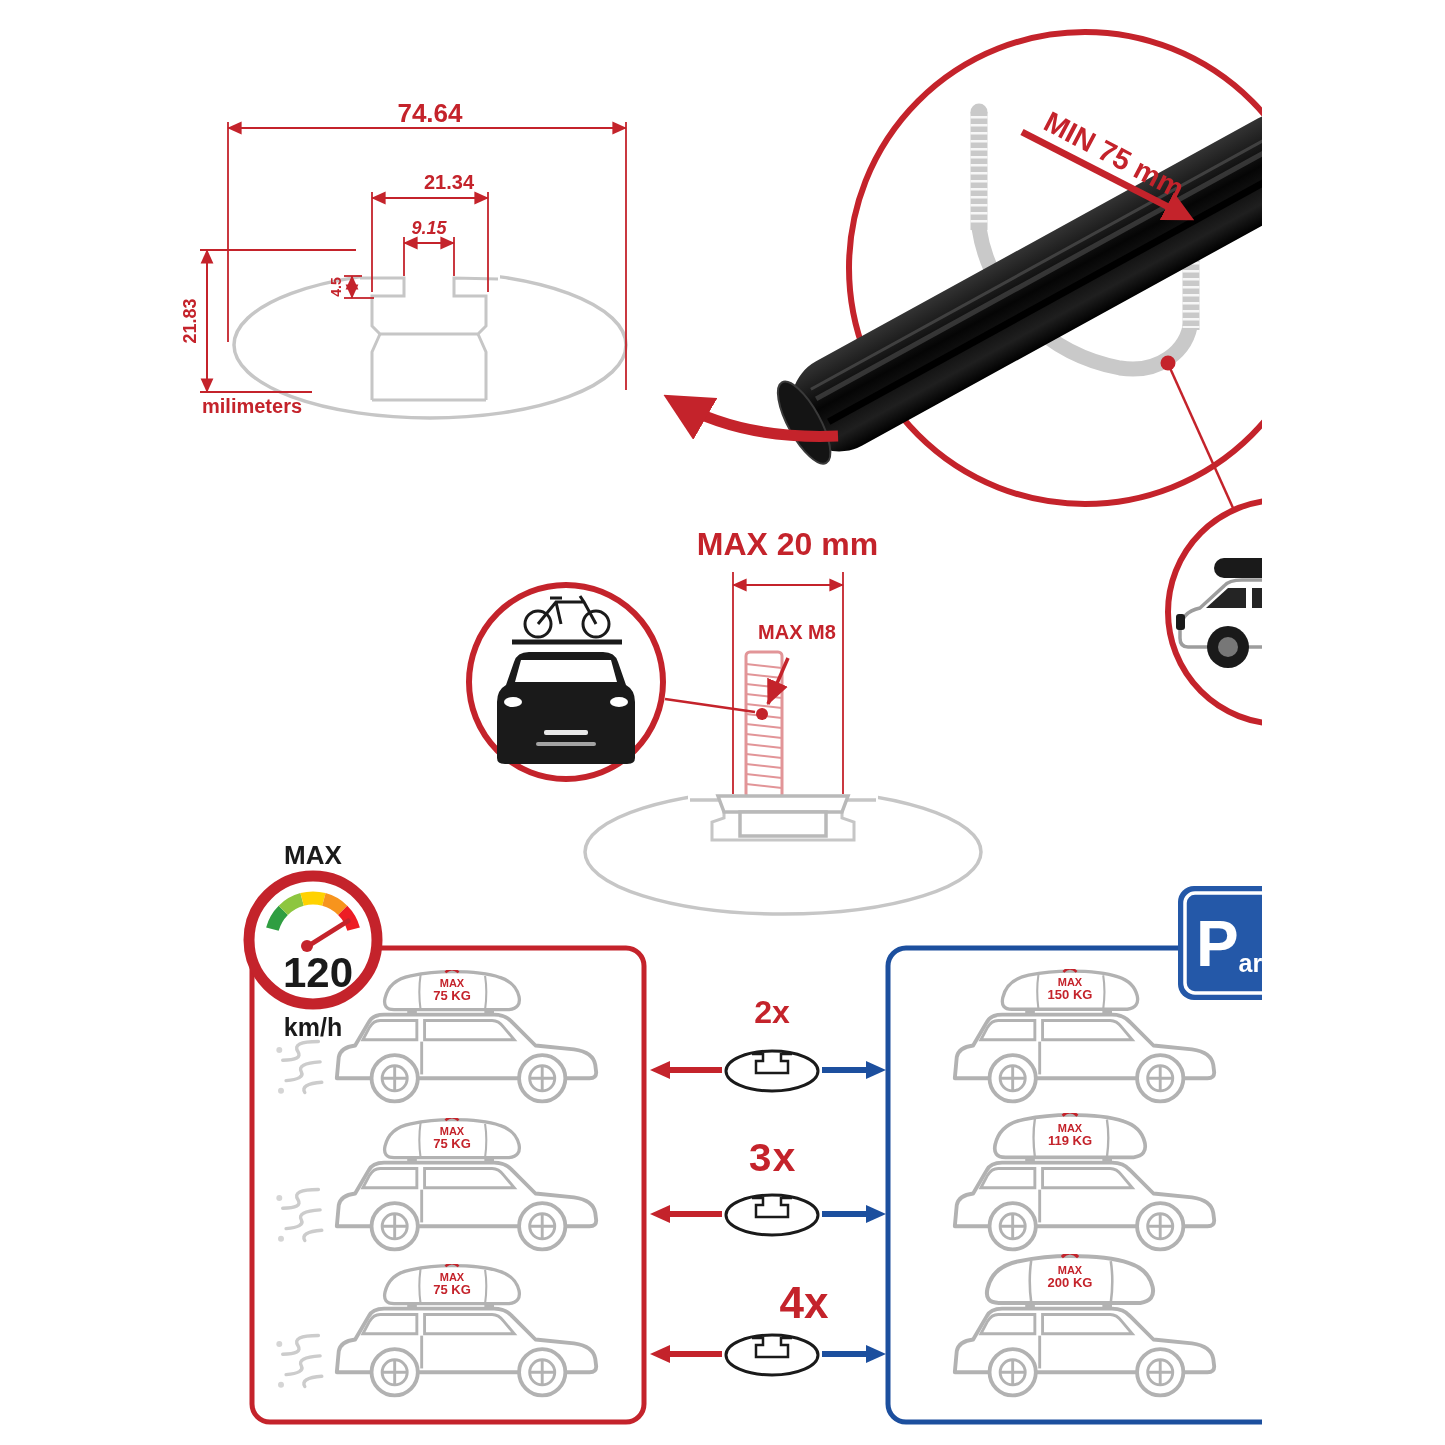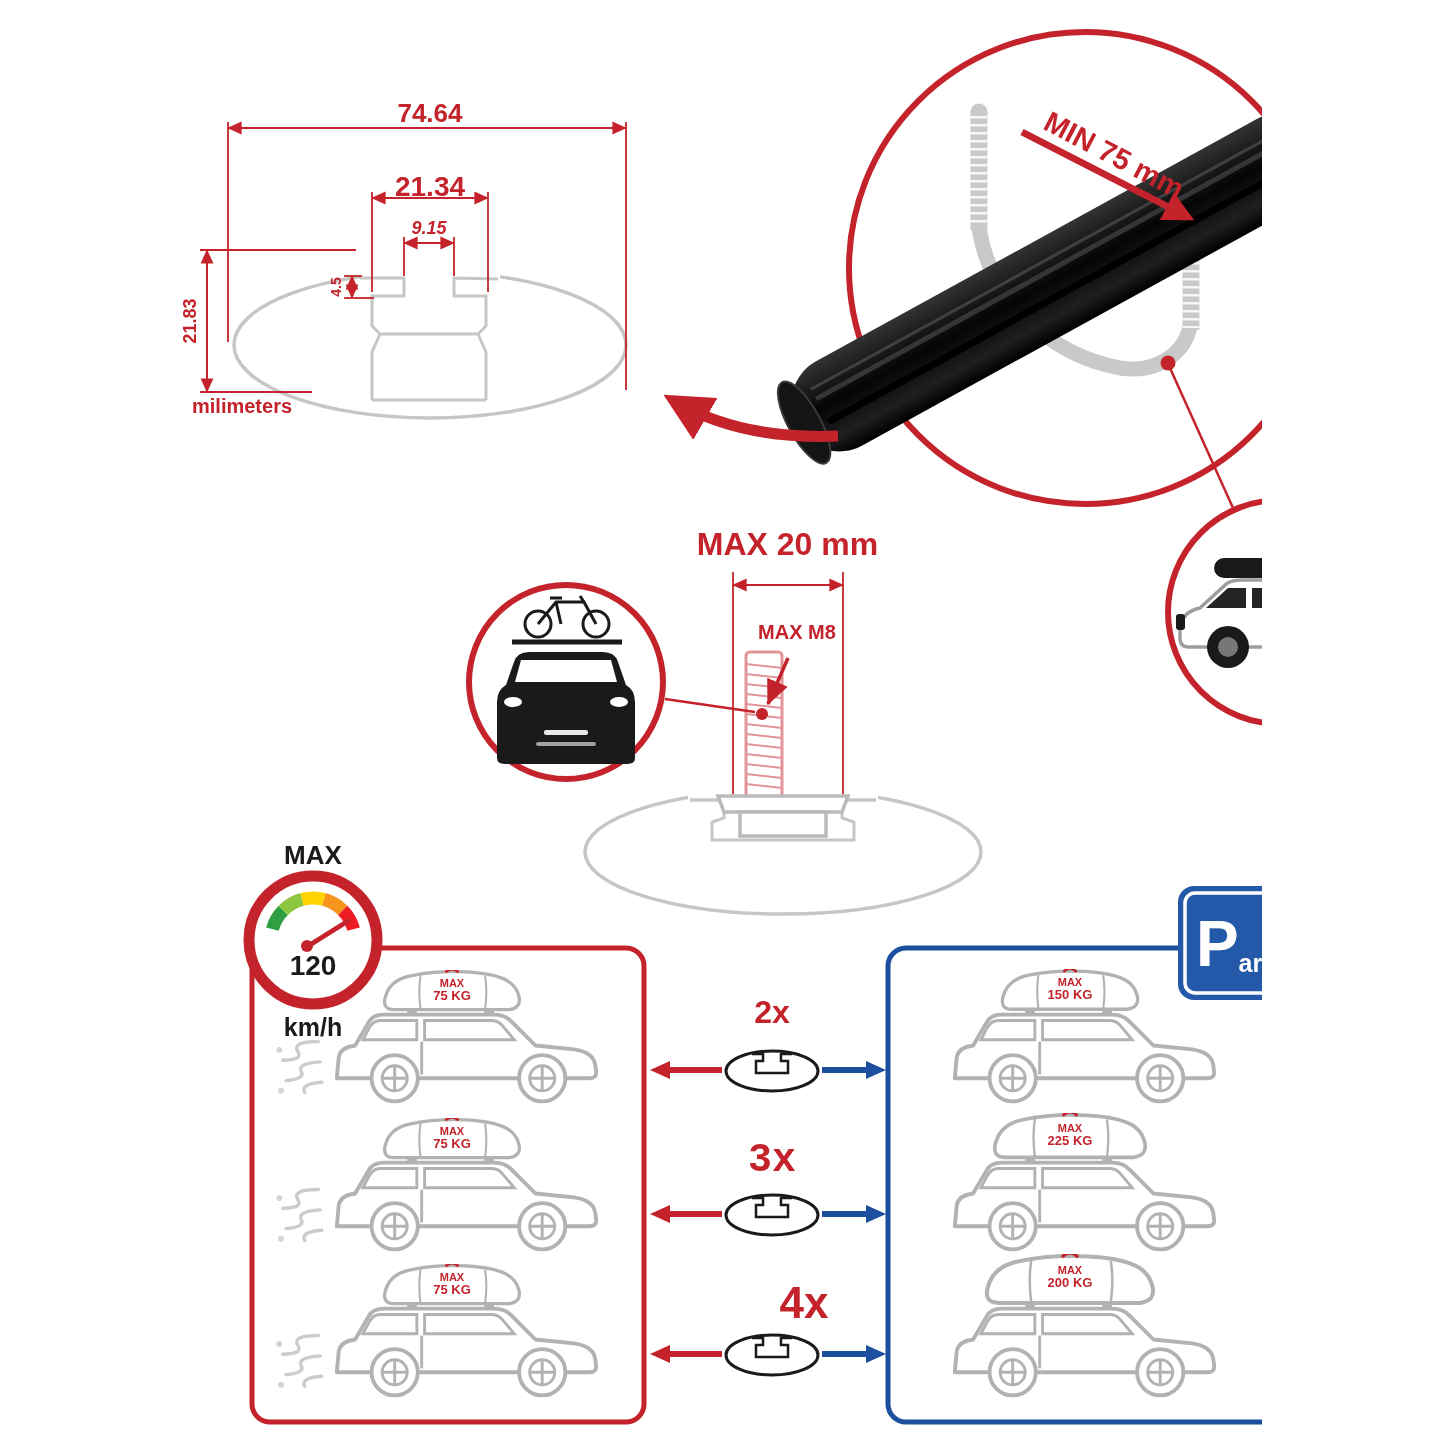--- a/index.html
+++ b/index.html
@@ -250,33 +250,33 @@
       <path d="M 302.1 899.4 A 42 42 0 0 1 323.9 899.4" stroke="#ffd200"></path>
       <path d="M 323.9 899.4 A 42 42 0 0 1 342.7 910.3" stroke="#f7941d"></path>
       <path d="M 342.7 910.3 A 42 42 0 0 1 353.6 929.1" stroke="#ed1c24"></path>
     </g>
     <line x1="305" y1="948" x2="348" y2="921" stroke="#c4232b" stroke-width="5" stroke-linecap="round"></line>
     <circle cx="307" cy="946" r="6" fill="#c4232b"></circle>
   </g>
 </svg>
 
 <div class="lbl" style="left:360px;top:100px;width:140px;font-size:26px;">74.64</div>
-<div class="lbl" style="left:380px;top:172px;width:100px;font-size:28px;">21.34</div>
+<div class="lbl" style="left:399px;top:172px;width:100px;font-size:20px;">21.34</div>
 <div class="lbl" style="left:394px;top:219px;width:70px;font-size:18px;font-style:italic;">9.15</div>
 <div class="lbl rot" style="left:156px;top:310px;width:72px;height:22px;font-size:18px;">21.83</div>
 <div class="lbl rot" style="left:314px;top:278px;width:48px;height:18px;font-size:14px;">4.5</div>
-<div class="lbl" style="left:192px;top:396px;width:170px;font-size:20px;text-align:left;">milimeters</div>
+<div class="lbl" style="left:202px;top:396px;width:170px;font-size:20px;text-align:left;">milimeters</div>
 
 <div class="lbl" style="left:1021px;top:140px;width:186px;font-size:29px;transform:rotate(27.7deg);">MIN 75 mm</div>
 
 <div class="lbl" style="left:690px;top:528px;width:195px;font-size:32px;">MAX 20 mm</div>
 <div class="lbl" style="left:738px;top:622px;width:118px;font-size:20px;">MAX M8</div>
 
 <div class="lbl dark" style="left:278px;top:842px;width:70px;font-size:26px;">MAX</div>
-<div class="lbl dark" style="left:283px;top:951px;width:60px;font-size:28px;">120</div>
+<div class="lbl dark" style="left:283px;top:951px;width:60px;font-size:42px;">120</div>
 <div class="lbl dark" style="left:272px;top:1014px;width:82px;font-size:25px;">km/h</div>
 
 <div id="park-text">
   <span class="pletter">P</span>
       <span class="prest">ark</span>
 </div>
 
 <div class="lbl" style="left:732px;top:996px;width:80px;font-size:32px;">2x</div>
 <div class="lbl" style="left:732px;top:1140px;width:80px;font-size:40px;font-family:Liberation Mono, monospace;">3x</div>
 <div class="lbl" style="left:764px;top:1280px;width:80px;font-size:44px;">4x</div>
@@ -293,20 +293,20 @@
   <span>MAX</span>
   <span class="kg">75 KG</span>
 </div>
 
 <div class="cargo-lbl" style="left:1020px;top:976px;">
   <span>MAX</span>
   <span class="kg">150 KG</span>
 </div>
 <div class="cargo-lbl" style="left:1020px;top:1122px;">
   <span>MAX</span>
-  <span class="kg">225 KG</span>
+  <span class="kg">119 KG</span>
 </div>
 <div class="cargo-lbl" style="left:1020px;top:1264px;">
   <span>MAX</span>
   <span class="kg">200 KG</span>
 </div>
 
 </div>
 
 </body></html>

